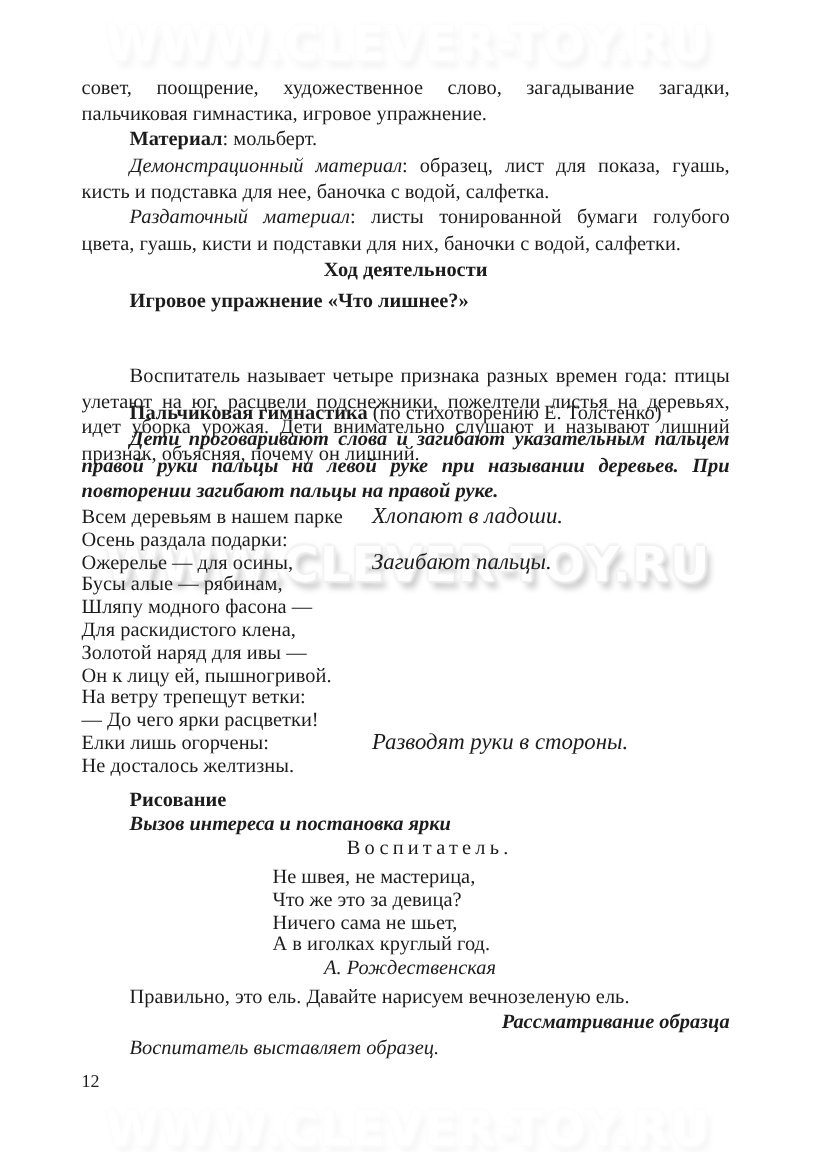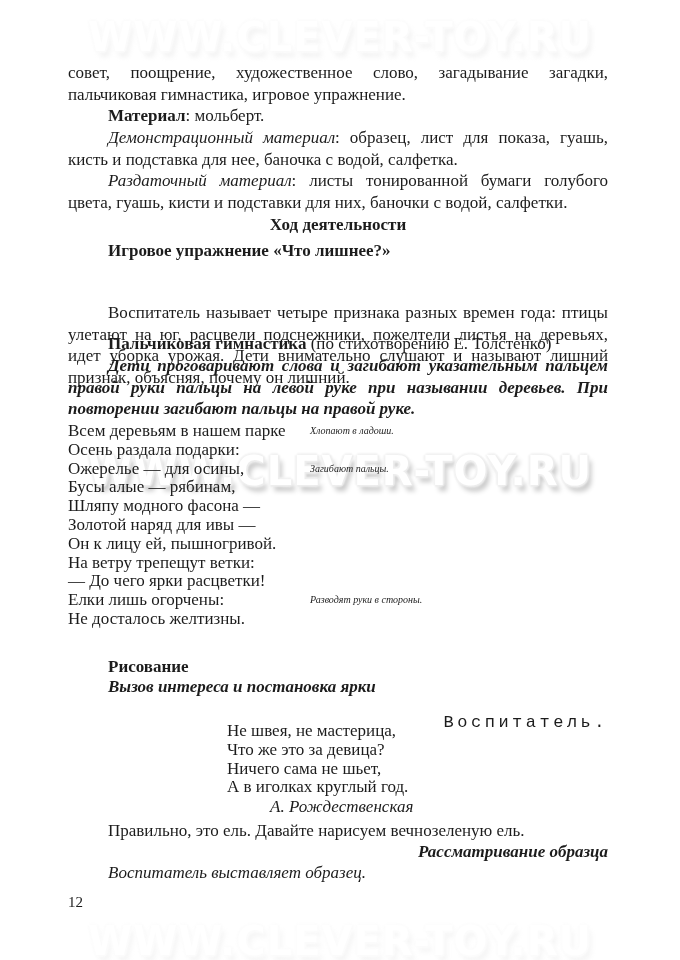--- a/index.html
+++ b/index.html
@@ -37,21 +37,21 @@
   .b  { font-weight:bold; }
   .i  { font-style:italic; }
   .bi { font-weight:bold; font-style:italic; }
   .heading { font-weight:bold; text-align:center; }
   .speaker { letter-spacing:3.5px; }
   
   .poem { position:absolute; left:68px; width:540px; top:422px; z-index:2; }
   .poem-row { position:relative; height:18.8px; line-height:18.8px; text-align:left; }
   .poem-action {
     position:absolute; left:242px; top:0;
-    font-style:italic; font-size:10px; white-space:nowrap;
+    font-style:italic; font-size:19px; white-space:nowrap;
   }
   
   .riddle { position:absolute; left:227px; top:722px; width:300px;
             line-height:18.8px; text-align:left; z-index:2; }
   .riddle-author { position:absolute; left:270px; top:797px; font-style:italic; z-index:2; }
   .page-number { position:absolute; left:68px; top:894px; font-size:15px; z-index:2; }
 </style>
 </head>
 <body>
 
@@ -84,31 +84,32 @@
     <span class="b">Пальчиковая гимнастика</span><span> (по стихотворению Е. Толстенко)</span>
   </div>
   <div class="blk indent i" style="top:355px;font-weight:bold;">Дети проговаривают слова и загибают указательным пальцем правой руки пальцы на левой руке при назывании деревьев. При повторении загибают пальцы на правой руке.</div>
 
   <div class="poem">
     <div class="poem-row"><span>Всем деревьям в нашем парке</span><span class="poem-action">Хлопают в ладоши.</span></div>
     <div class="poem-row"><span>Осень раздала подарки:</span><span class="poem-action"></span></div>
     <div class="poem-row"><span>Ожерелье — для осины,</span><span class="poem-action">Загибают пальцы.</span></div>
     <div class="poem-row"><span>Бусы алые — рябинам,</span><span class="poem-action"></span></div>
     <div class="poem-row"><span>Шляпу модного фасона —</span><span class="poem-action"></span></div>
+    <div class="poem-row"><span>Для раскидистого клена,</span><span class="poem-action"></span></div>
     <div class="poem-row"><span>Золотой наряд для ивы —</span><span class="poem-action"></span></div>
     <div class="poem-row"><span>Он к лицу ей, пышногривой.</span><span class="poem-action"></span></div>
     <div class="poem-row"><span>На ветру трепещут ветки:</span><span class="poem-action"></span></div>
     <div class="poem-row"><span>— До чего ярки расцветки!</span><span class="poem-action"></span></div>
     <div class="poem-row"><span>Елки лишь огорчены:</span><span class="poem-action">Разводят руки в стороны.</span></div>
     <div class="poem-row"><span>Не досталось желтизны.</span><span class="poem-action"></span></div>
   </div>
 
   <div class="blk indent b" style="top:656px; text-align:left;">Рисование</div>
   <div class="blk indent bi" style="top:676px; text-align:left;">Вызов интереса и постановка ярки</div>
-  <div class="blk indent speaker" style="top:712px; text-align:right;font-family:Liberation Mono, monospace;">Воспитатель.</div>
+  <div class="blk indent speaker" style="top:696px; text-align:center;">Воспитатель.</div>
 
   <div class="riddle">
     <div>Не швея, не мастерица,</div>
     <div>Что же это за девица?</div>
     <div>Ничего сама не шьет,</div>
     <div>А в иголках круглый год.</div>
   </div>
   <div class="riddle-author">А. Рождественская</div>
 
   <div class="blk indent" style="top:820px; text-align:left;">Правильно, это ель. Давайте нарисуем вечнозеленую ель.</div>

